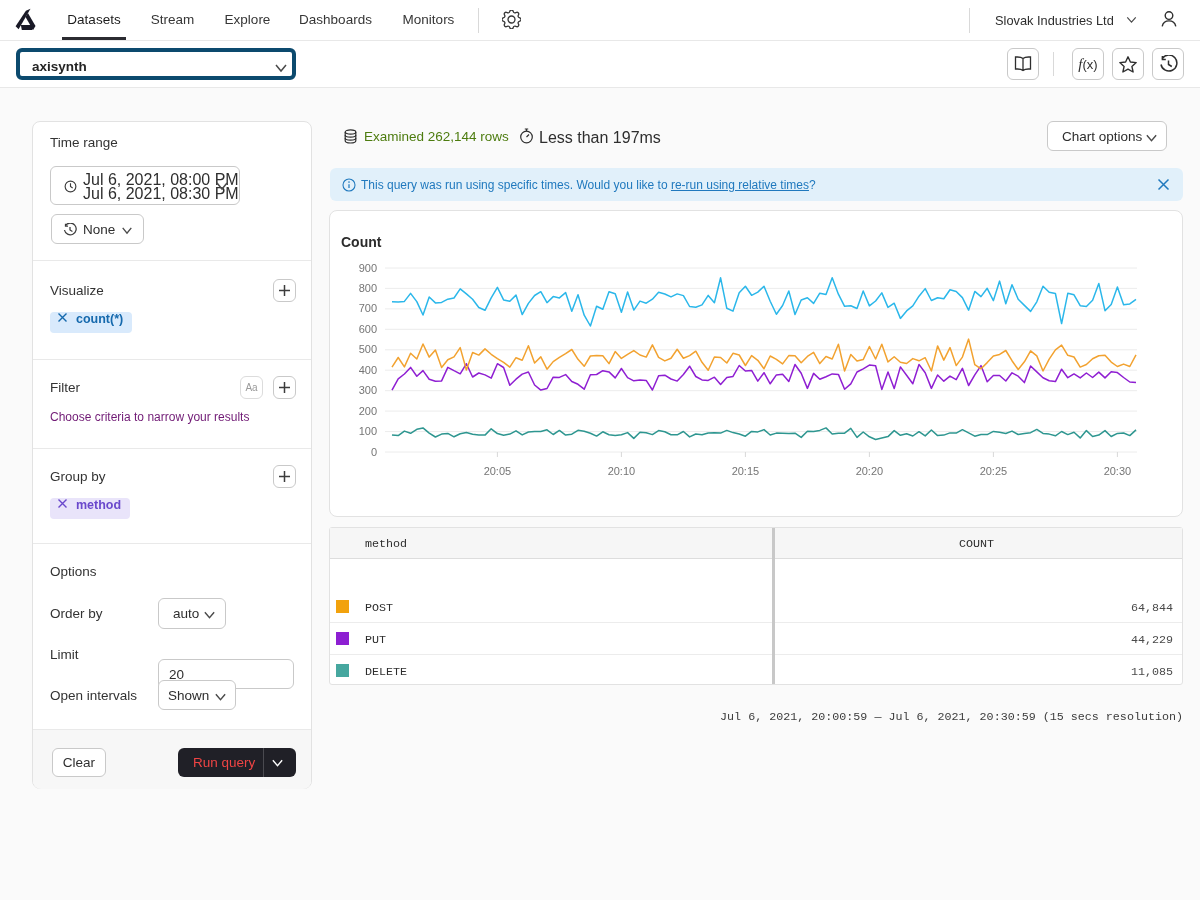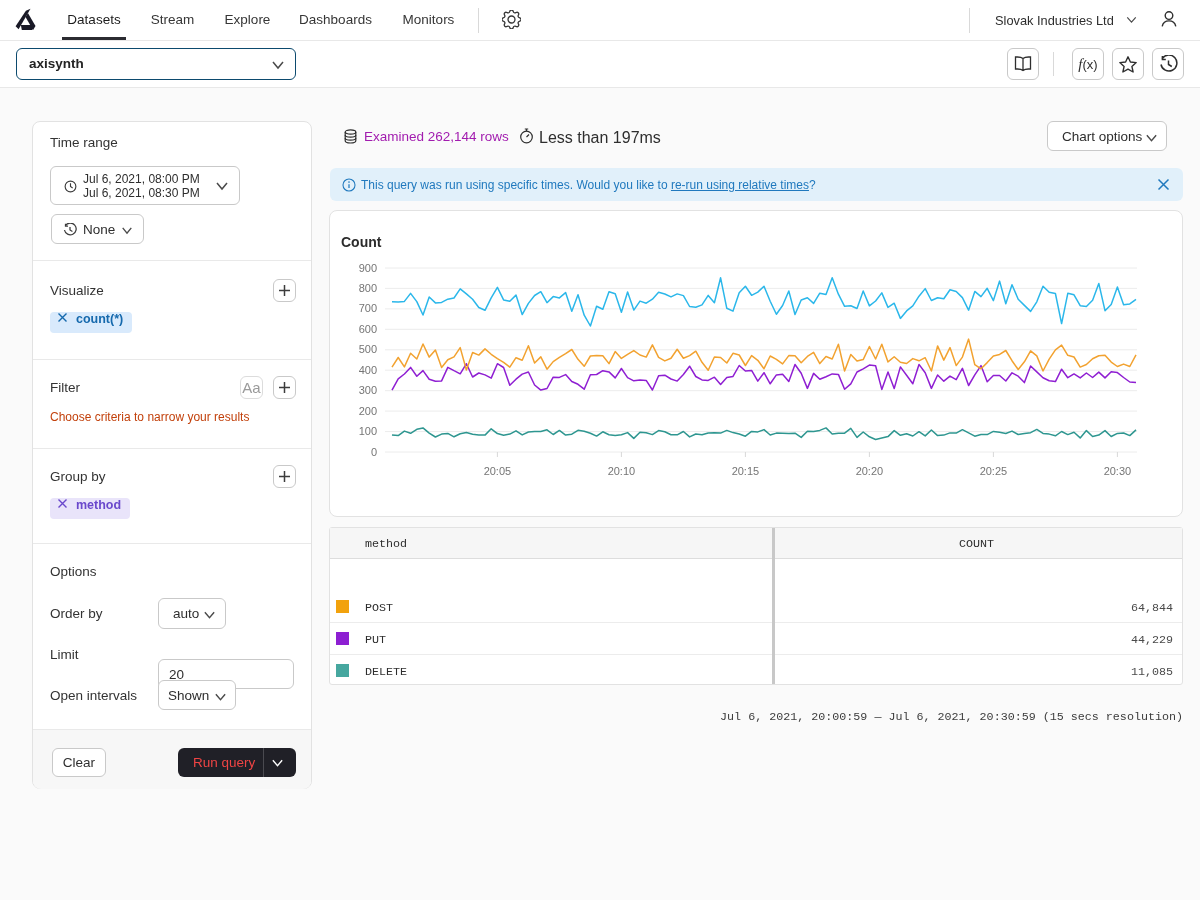--- a/index.html
+++ b/index.html
@@ -5,21 +5,21 @@
 * { margin:0; padding:0; box-sizing:border-box; }
 html,body { width:1200px; height:900px; background:#fafafa; font-family:"Liberation Sans", sans-serif; position:relative; overflow:hidden; }
 .abs { position:absolute; }
 
 #topnav { position:absolute; left:0; top:0; width:1200px; height:41px; background:#fff; border-bottom:1px solid #e8e8e8;padding-left:20px; }
 .tab { position:absolute; top:0; height:40px; line-height:40px; font-size:13.5px; color:#363636; text-align:center; }
 .tab.active { color:#1c1c1c; border-bottom:3px solid #2b2b31; }
 .vdiv { position:absolute; width:1px; background:#d9d9d9; }
 
 #bar2 { position:absolute; left:0; top:41px; width:1200px; height:47px; background:#fff; border-bottom:1px solid #e8e8e8; }
-.selbox { position:absolute; left:16px; top:7px; width:280px; height:32px; border:1px solid #0c4a6e; border-radius:6px; background:#fff; }
+.selbox { position:absolute; left:16px; top:7px; width:280px; height:32px; border:4px solid #0c4a6e; border-radius:6px; background:#fff; }
 .selbox span { position:absolute; left:12px; top:7px; font-size:13.5px; font-weight:bold; color:#242424; }
 .icbtn { position:absolute; top:7px; width:32px; height:32px; border:1px solid #c9c9c9; border-radius:6px; background:#fff; display:flex; align-items:center; justify-content:center; }
 
 #sidecard { position:absolute; left:32px; top:121px; width:280px; height:668px; background:#fff; border:1px solid #e2e2e2; border-radius:8px; }
 .lbl { position:absolute; left:17px; font-size:13.5px; color:#333; }
 .hr { position:absolute; left:0; width:278px; height:1px; background:#e9e9e9; }
 .sqbtn { position:absolute; width:23px; height:23px; border:1px solid #c9c9c9; border-radius:6px; background:#fff; display:flex; align-items:center; justify-content:center; }
 .chip { position:absolute; left:17px; height:21px; border-radius:4px; display:flex; align-items:flex-start; font-size:12.5px; font-weight:bold; padding:0 9px 0 7px; }
 .ctl { position:absolute; border:1px solid #c9c9c9; border-radius:6px; background:#fff; font-size:13.5px; color:#2e2e2e; }
 #sidefoot { position:absolute; left:0; top:607px; width:278px; height:60px; background:#f7f7f7; border-top:1px solid #e9e9e9; border-radius:0 0 8px 8px; }
@@ -92,21 +92,21 @@
   </div>
 </div>
 
 <div id="sidecard">
   <span class="lbl" style="top:13px">Time range</span>
   <div class="ctl" style="left:17px;top:44px;width:190px;height:39px">
     <svg class="abs" style="left:13px;top:13px" width="13" height="13" viewBox="0 0 15 15">
         <circle cx="7.5" cy="7.5" r="6.2" fill="none" stroke="#3c3c3c" stroke-width="1.3"></circle>
         <path d="M7.5 3.8 L7.5 7.5 L10 9.2" fill="none" stroke="#3c3c3c" stroke-width="1.3"></path>
       </svg>
-    <div class="abs" style="left:32px;top:6px;font-size:12px;line-height:13.5px;color:#2e2e2e">Jul 6, 2021, 08:00 PM<br>Jul 6, 2021, 08:30 PM</div>
+    <div class="abs" style="left:32px;top:6px;font-size:16px;line-height:13.5px;color:#2e2e2e">Jul 6, 2021, 08:00 PM<br>Jul 6, 2021, 08:30 PM</div>
     <svg class="abs" style="left:164px;top:14px" width="14" height="10" viewBox="0 0 14 10">
         <polyline points="2,2 7,8 12,2" fill="none" stroke="#4a4a4a" stroke-width="1.5"></polyline>
       </svg>
   </div>
   <div class="ctl" style="left:18px;top:92px;width:93px;height:30px">
     <svg class="abs" style="left:11px;top:8px" width="14" height="14" viewBox="0 0 19 19">
       <path d="M3.2 3.6 A8 8 0 1 1 2 9.5" fill="none" stroke="#3c3c3c" stroke-width="1.7"></path>
       <path d="M3.4 1 L3.4 4.4 L6.8 4.4" fill="none" stroke="#3c3c3c" stroke-width="1.7"></path>
       <path d="M9.5 5.5 L9.5 9.5 L12.8 11.5" fill="none" stroke="#3c3c3c" stroke-width="1.7"></path>
     </svg>
@@ -123,28 +123,28 @@
       </svg>
     </div>
   <div class="chip" style="top:190px;background:#d9eafc;color:#1569ad">
     <svg width="11" height="11" viewBox="0 0 11 11" style="margin-right:8px">
         <path d="M1.5 1.5 L9.5 9.5 M9.5 1.5 L1.5 9.5" stroke="#1569ad" stroke-width="1.4"></path>
       </svg>count(*)
   </div>
   <div class="hr" style="top:237px"></div>
   <span class="lbl" style="top:258px">Filter</span>
   <div class="sqbtn" style="left:207px;top:254px;border-color:#dcdcdc">
-      <span style="font-size:15px;color:#9a9a9a">Aa</span>
+      <span style="font-size:10px;color:#9a9a9a">Aa</span>
     </div>
   <div class="sqbtn" style="left:240px;top:254px">
       <svg width="13" height="13" viewBox="0 0 13 13">
         <path d="M6.5 1 L6.5 12 M1 6.5 L12 6.5" stroke="#3c3c3c" stroke-width="1.5"></path>
       </svg>
     </div>
-  <span class="lbl" style="top:288px;color:#c2410c;font-size:12px">Choose criteria to narrow your results</span>
+  <span class="lbl" style="top:288px;color:#701a75;font-size:12px">Choose criteria to narrow your results</span>
   <div class="hr" style="top:326px"></div>
   <span class="lbl" style="top:347px">Group by</span>
   <div class="sqbtn" style="left:240px;top:343px">
       <svg width="13" height="13" viewBox="0 0 13 13">
         <path d="M6.5 1 L6.5 12 M1 6.5 L12 6.5" stroke="#3c3c3c" stroke-width="1.5"></path>
       </svg>
     </div>
   <div class="chip" style="top:376px;background:#e9e4fa;color:#6a48cc">
     <svg width="11" height="11" viewBox="0 0 11 11" style="margin-right:8px">
         <path d="M1.5 1.5 L9.5 9.5 M9.5 1.5 L1.5 9.5" stroke="#6a48cc" stroke-width="1.4"></path>
@@ -180,21 +180,21 @@
         </svg>
     </div>
   </div>
 </div>
 
 <svg class="abs" style="left:344px;top:129px" width="13" height="15" viewBox="0 0 13 15">
   <ellipse cx="6.5" cy="3" rx="5.3" ry="2.1" fill="none" stroke="#2e2e2e" stroke-width="1.2"></ellipse>
   <path d="M1.2 3 L1.2 11.8 C1.2 13 3.6 14 6.5 14 C9.4 14 11.8 13 11.8 11.8 L11.8 3" fill="none" stroke="#2e2e2e" stroke-width="1.2"></path>
   <path d="M1.2 6 C1.2 7.2 3.6 8.1 6.5 8.1 C9.4 8.1 11.8 7.2 11.8 6 M1.2 9 C1.2 10.2 3.6 11.1 6.5 11.1 C9.4 11.1 11.8 10.2 11.8 9" fill="none" stroke="#2e2e2e" stroke-width="1.2"></path>
 </svg>
-<span class="abs" style="left:364px;top:129px;font-size:13.5px;color:#a21caf">Examined 262,144 rows</span>
+<span class="abs" style="left:364px;top:129px;font-size:13.5px;color:#4d7c0f">Examined 262,144 rows</span>
 <svg class="abs" style="left:519px;top:128px" width="15" height="16" viewBox="0 0 15 16">
   <circle cx="7.5" cy="9" r="5.8" fill="none" stroke="#2e2e2e" stroke-width="1.2"></circle>
   <path d="M5.8 1 L9.2 1 M7.5 1 L7.5 3.2 M7.5 9 L10 6.5" fill="none" stroke="#2e2e2e" stroke-width="1.2"></path>
 </svg>
 <span class="abs" style="left:539px;top:129px;font-size:16px;color:#2e2e2e">Less than 197ms</span>
 <div class="btn abs" style="left:1047px;top:121px;width:120px;height:30px">
   <span class="abs" style="left:14px;top:7px">Chart options</span>
   <svg class="abs" style="left:97px;top:11px" width="13" height="10" viewBox="0 0 14 10">
       <polyline points="2,2 7,8 12,2" fill="none" stroke="#4a4a4a" stroke-width="1.5"></polyline>
     </svg>

